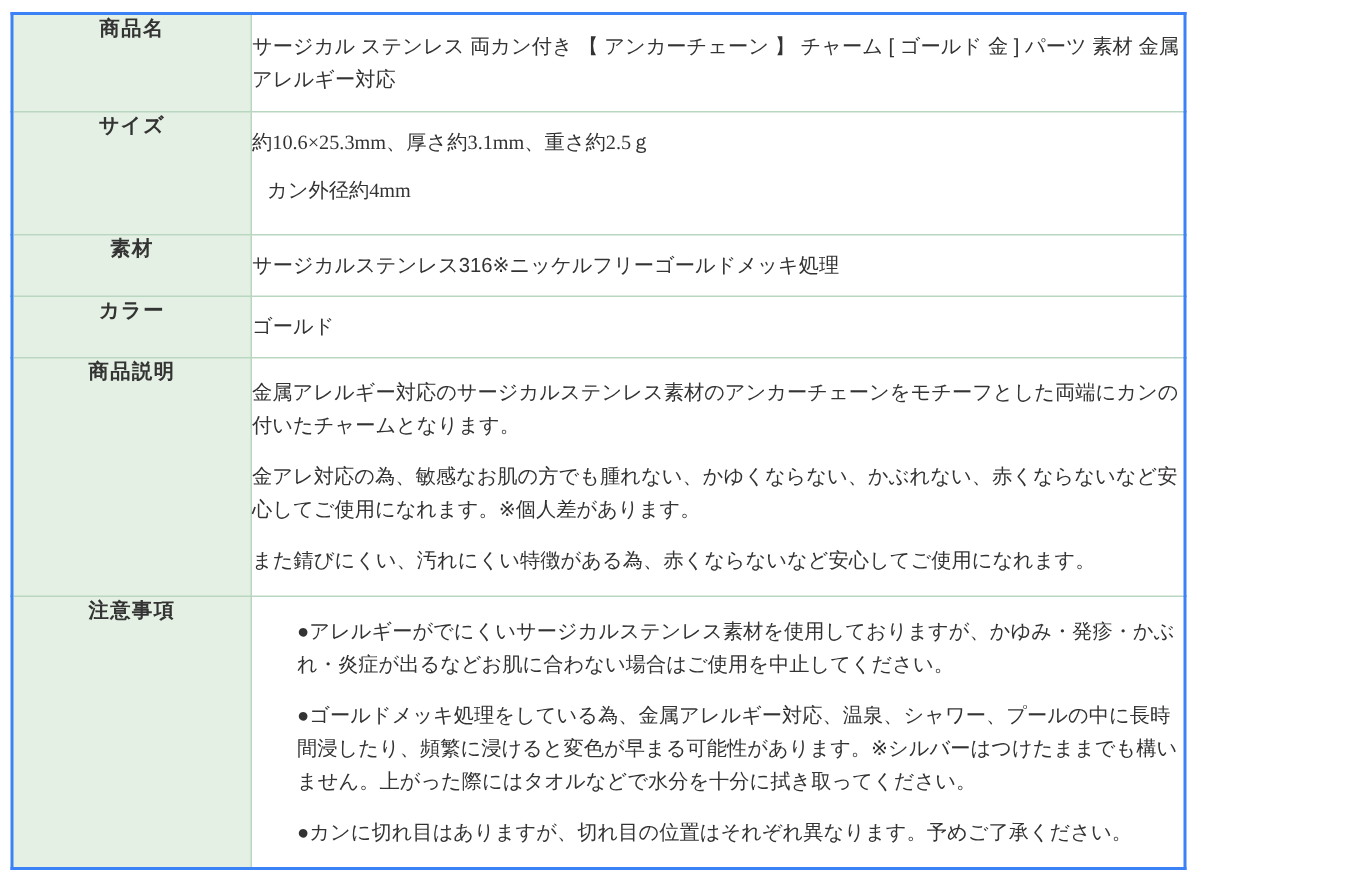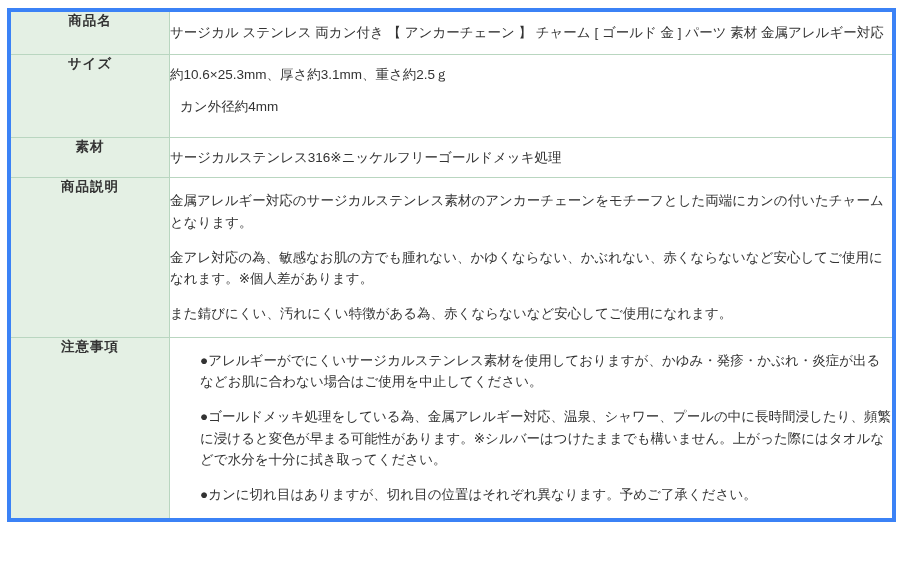--- a/index.html
+++ b/index.html
@@ -14,23 +14,23 @@
   .page {
     width: 903px;
     height: 588px;
     box-sizing: border-box;
     padding: 8px 7px;
     background: #ffffff;
     overflow: hidden;
   }
   table.spec {
     border-collapse: collapse;
-    width: 889px;
+    width: 784px;
     table-layout: fixed;
-    border: 4px solid #3b82f6;
+    border: 2px solid #3b82f6;
   }
   table.spec td {
     border: 1px solid #b9d6c0;
     vertical-align: top;
     padding: 0;
   }
   td.label {
     width: 158px;
     background: #e4f0e4;
     text-align: center;
@@ -54,21 +54,21 @@
   td.value p + p {
     margin-top: 0.92em;
   }
   .row-name td.value { padding-top: 10px; padding-bottom: 10px; }
   .row-size td.value { padding-top: 9px; padding-bottom: 9px; }
   .row-material td.value,
   .row-color td.value { padding-top: 9px; padding-bottom: 9px; }
   .row-desc td.value { padding-top: 12px; padding-bottom: 12px; }
   .row-note td.value { padding-top: 12px; padding-bottom: 12px; padding-left: 30px; }
   .row-remark td.value { padding-top: 9px; padding-bottom: 9px; }
-  .tight { line-height: 1.55; }
+  .tight { line-height: 1.55; font-family: Liberation Serif, serif; }
 </style>
 </head>
 <body>
 
 <div class="page">
   <table class="spec">
     <tbody>
 
       <tr class="row-name">
         <td class="label">商品名</td>
@@ -85,20 +85,26 @@
         </td>
       </tr>
 
       <tr class="row-material">
         <td class="label">素材</td>
         <td class="value">
           <p>サージカルステンレス316※ニッケルフリーゴールドメッキ処理</p>
         </td>
       </tr>
 
+      <tr class="row-color">
+        <td class="label">カラー</td>
+        <td class="value">
+          <p>ゴールド</p>
+        </td>
+      </tr>
 
       <tr class="row-desc">
         <td class="label">商品説明</td>
         <td class="value">
           <p>金属アレルギー対応のサージカルステンレス素材のアンカーチェーンをモチーフとした両端にカンの付いたチャームとなります。</p>
           <p>金アレ対応の為、敏感なお肌の方でも腫れない、かゆくならない、かぶれない、赤くならないなど安心してご使用になれます。※個人差があります。</p>
           <p>また錆びにくい、汚れにくい特徴がある為、赤くならないなど安心してご使用になれます。</p>
         </td>
       </tr>
 

